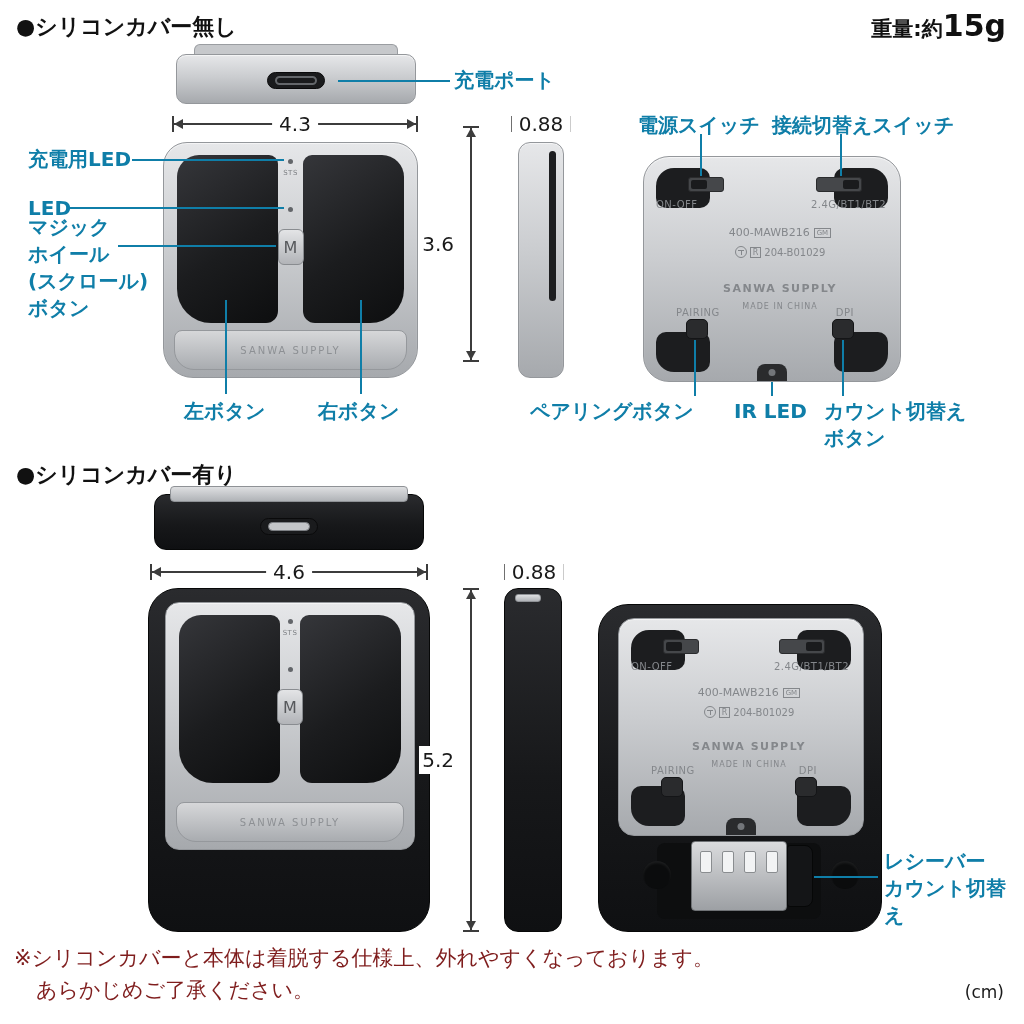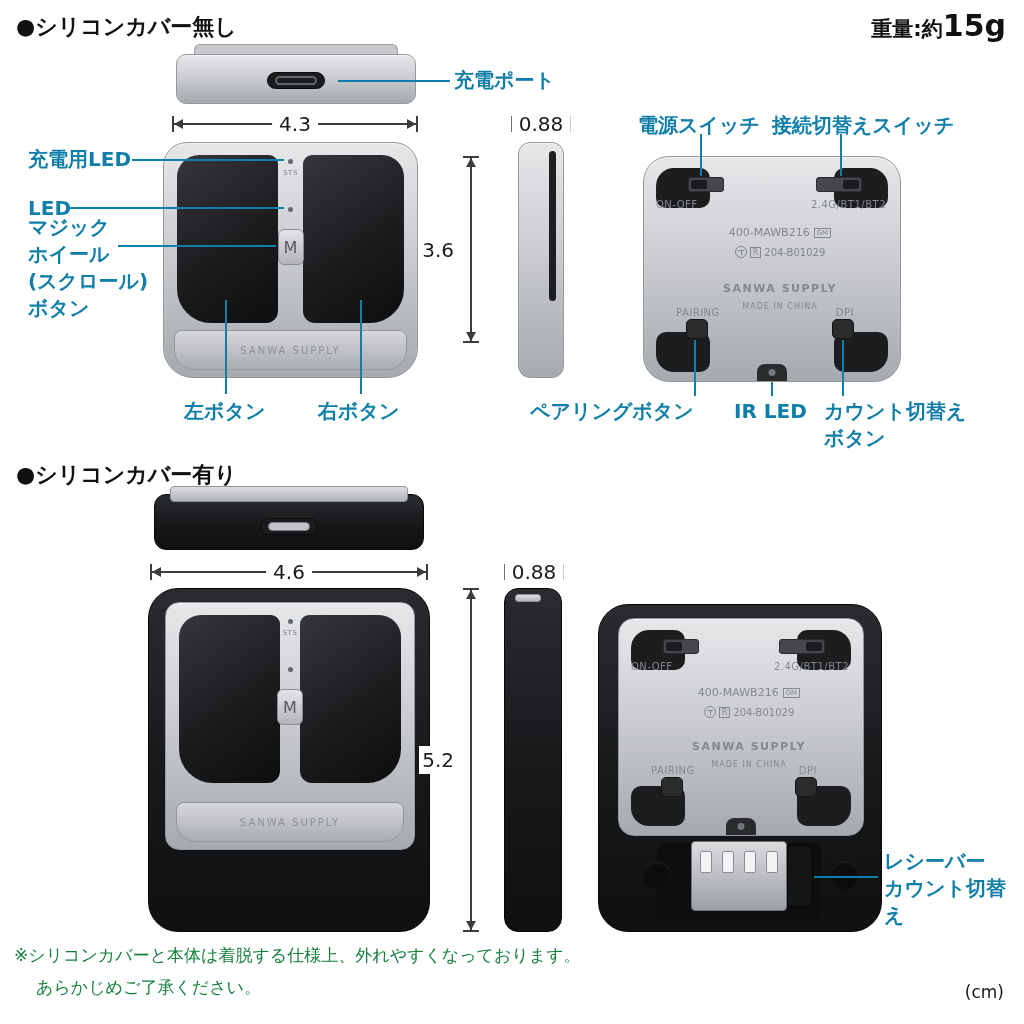--- a/index.html
+++ b/index.html
@@ -70,21 +70,21 @@
   .dim-label{position:absolute;left:50%;top:8px;transform:translate(-50%,-50%);background:#fff;padding:0 7px;font-size:20px;color:#1a1a1a;line-height:1;}
   .dim-label-v{position:absolute;right:22px;top:50%;transform:translateY(-50%);font-size:20px;color:#1a1a1a;background:#fff;padding:2px 3px;}
   .ah{position:absolute;width:0;height:0;}
   .dim-h .ah{top:8px;margin-top:-5px;border-top:5px solid transparent;border-bottom:5px solid transparent;}
   .dim-h .ah.l{left:0;border-right:9px solid #3c3c3c;}
   .dim-h .ah.r{right:0;border-left:9px solid #3c3c3c;}
   .dim-v .ah{left:8px;margin-left:-5px;border-left:5px solid transparent;border-right:5px solid transparent;}
   .dim-v .ah.t{top:0;border-bottom:9px solid #3c3c3c;}
   .dim-v .ah.b{bottom:0;border-top:9px solid #3c3c3c;}
 
-  .note{position:absolute;font-size:17px;color:#15803d;}
+  .note{position:absolute;font-size:21px;color:#7f1d1d;}
   .unit{position:absolute;font-size:17px;color:#1a1a1a;}
 </style>
 </head>
 <body>
 
 <div id="canvas">
 
   <div>
     <div class="heading" style="left:16px;top:12px">●シリコンカバー無し</div>
     <div class="weight" style="right:18px;top:8px">
@@ -129,21 +129,21 @@
 ホイール
 (スクロール)
 ボタン</div>
     <div class="lline" style="left:118px;top:245px;width:158px;height:2px"></div>
 
     <div class="lline" style="left:225px;top:300px;width:2px;height:94px"></div>
     <div class="label" style="left:184px;top:398px">左ボタン</div>
     <div class="lline" style="left:360px;top:300px;width:2px;height:94px"></div>
     <div class="label" style="left:318px;top:398px">右ボタン</div>
 
-    <div class="dim-v" style="left:463px;top:156px;height:187px">
+    <div class="dim-v" style="left:463px;top:126px;height:236px">
       <i class="ah t"></i>
         <i class="ah b"></i>
       <span class="dim-label-v">3.6</span>
     </div>
 
     <div class="silver-body" style="left:518px;top:142px;width:46px;height:236px;border-radius:12px">
       <div class="side-pad" style="right:7px;top:8px;width:7px;height:150px"></div>
     </div>
 
     <div class="silver-body" style="left:643px;top:156px;width:258px;height:226px;border-radius:26px">

